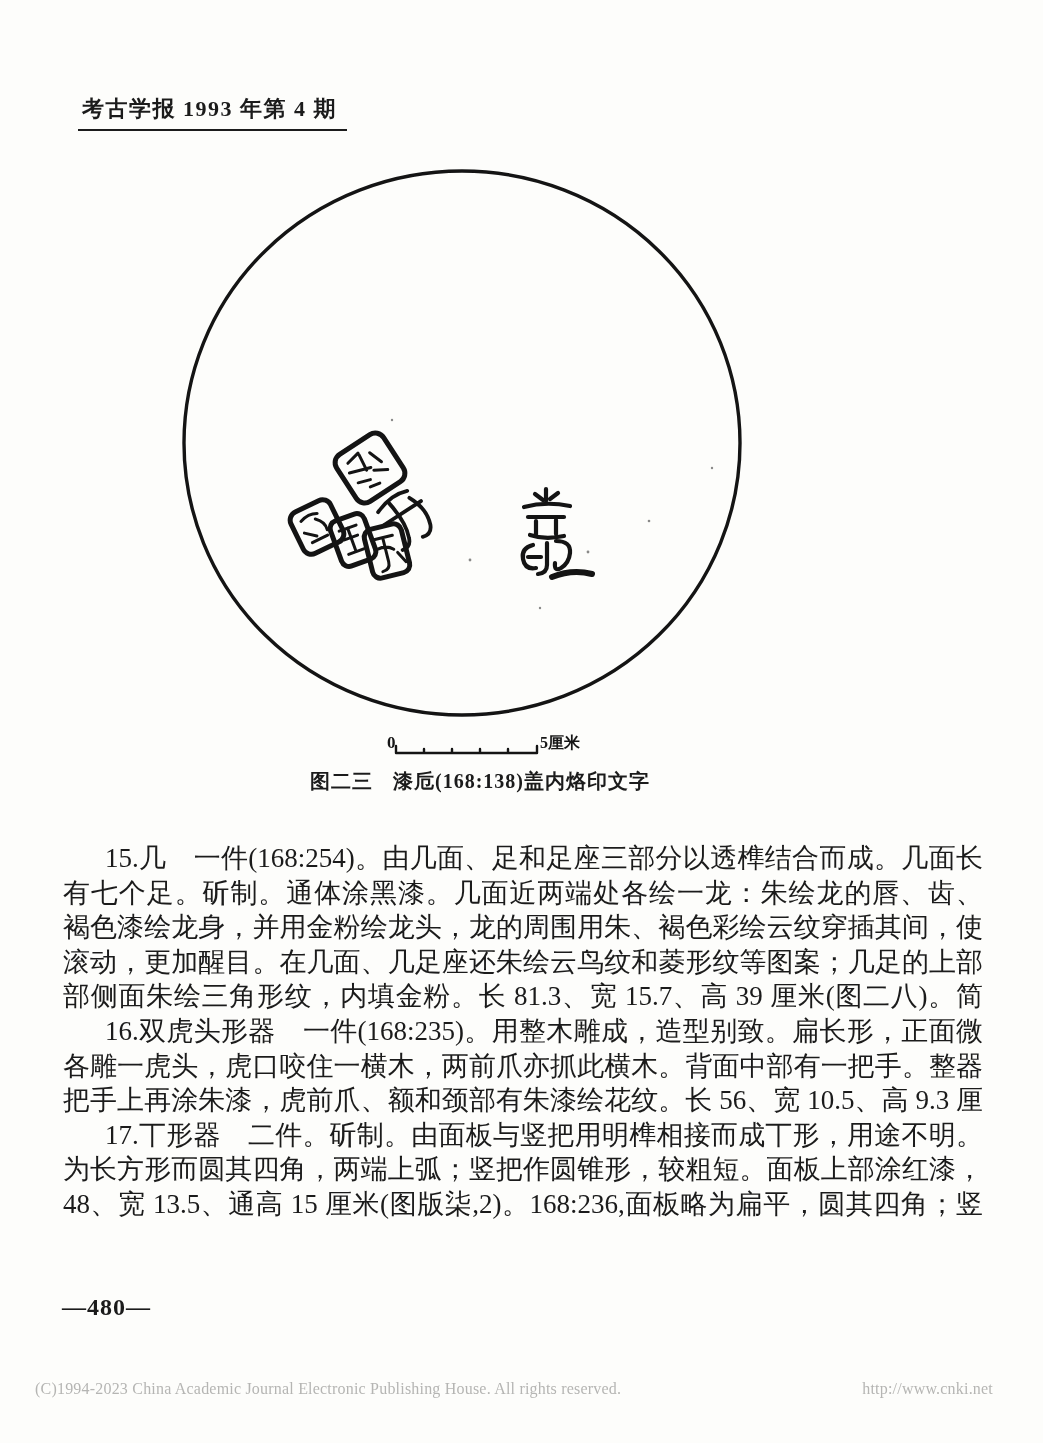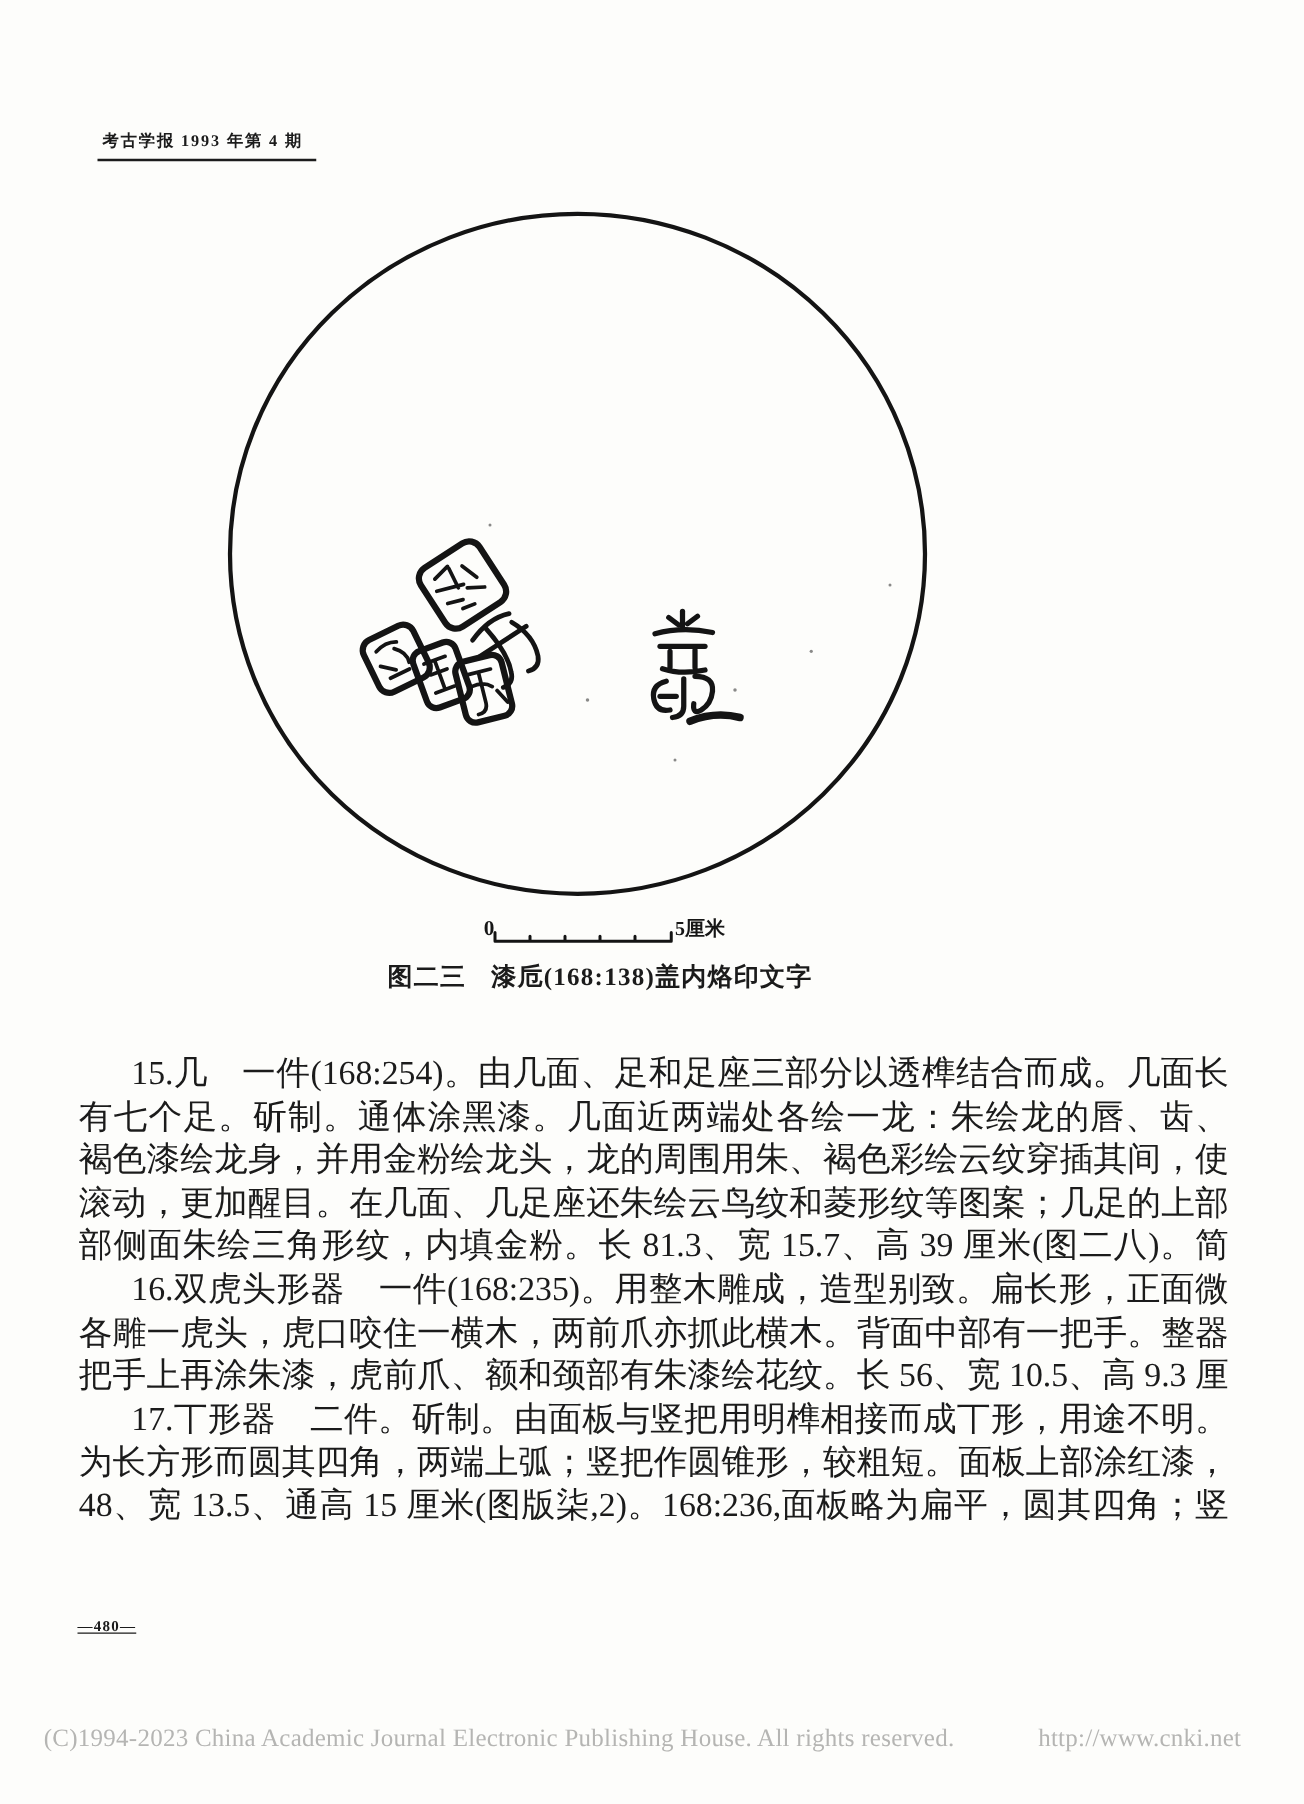--- a/index.html
+++ b/index.html
@@ -8,22 +8,22 @@
     background: #fdfdfb;
     font-family: "Liberation Serif", "DejaVu Serif", serif;
     color: #1b1b1b;
     position: relative;
     overflow: hidden;
   }
   .page { position: absolute; inset: 0; }
 
   
   .journal-header {
-    position: absolute; left: 78px; top: 104px;
-    font-size: 13px; font-weight: bold; letter-spacing: 1.5px;
+    position: absolute; left: 78px; top: 94px;
+    font-size: 22px; font-weight: bold; letter-spacing: 1.5px;
     padding: 0 10px 5px 4px;
     border-bottom: 2.5px solid #1c1c1c;
     white-space: nowrap;
   }
 
   
   .figure-svg { position: absolute; left: 0; top: 0; width: 1043px; height: 800px; }
   .figure-svg * { vector-effect: none; }
   .stroke { stroke: #141414; fill: none; stroke-linecap: round; stroke-linejoin: round; }
   .circle-outline { stroke-width: 3.4; }
@@ -48,28 +48,28 @@
     position: absolute; left: 63px; top: 841px; width: 920px;
     font-size: 27px; line-height: 34.6px;
   }
   .line { text-align: justify; text-align-last: justify; height: 34.6px; overflow: hidden; }
   .line.last { text-align-last: left; }
   .line.indent { padding-left: 42px; }
 
   
   .page-number {
     position: absolute; left: 62px; top: 1294px;
-    font-size: 12px; font-weight: bold; letter-spacing: 1px; text-decoration: underline;
+    font-size: 24px; font-weight: bold; letter-spacing: 1px;
   }
 
   
   .scan-footer {
     position: absolute; left: 35px; right: 50px; top: 1380px;
     display: flex; justify-content: space-between; align-items: baseline;
-    font-size: 20px; color: #b5b5b3; letter-spacing: 0.2px;
+    font-size: 16px; color: #b5b5b3; letter-spacing: 0.2px;
     white-space: nowrap;
   }
 </style>
 </head>
 <body>
 
 <div class="page">
 
   <div class="journal-header">考古学报 1993 年第 4 期</div>
 

